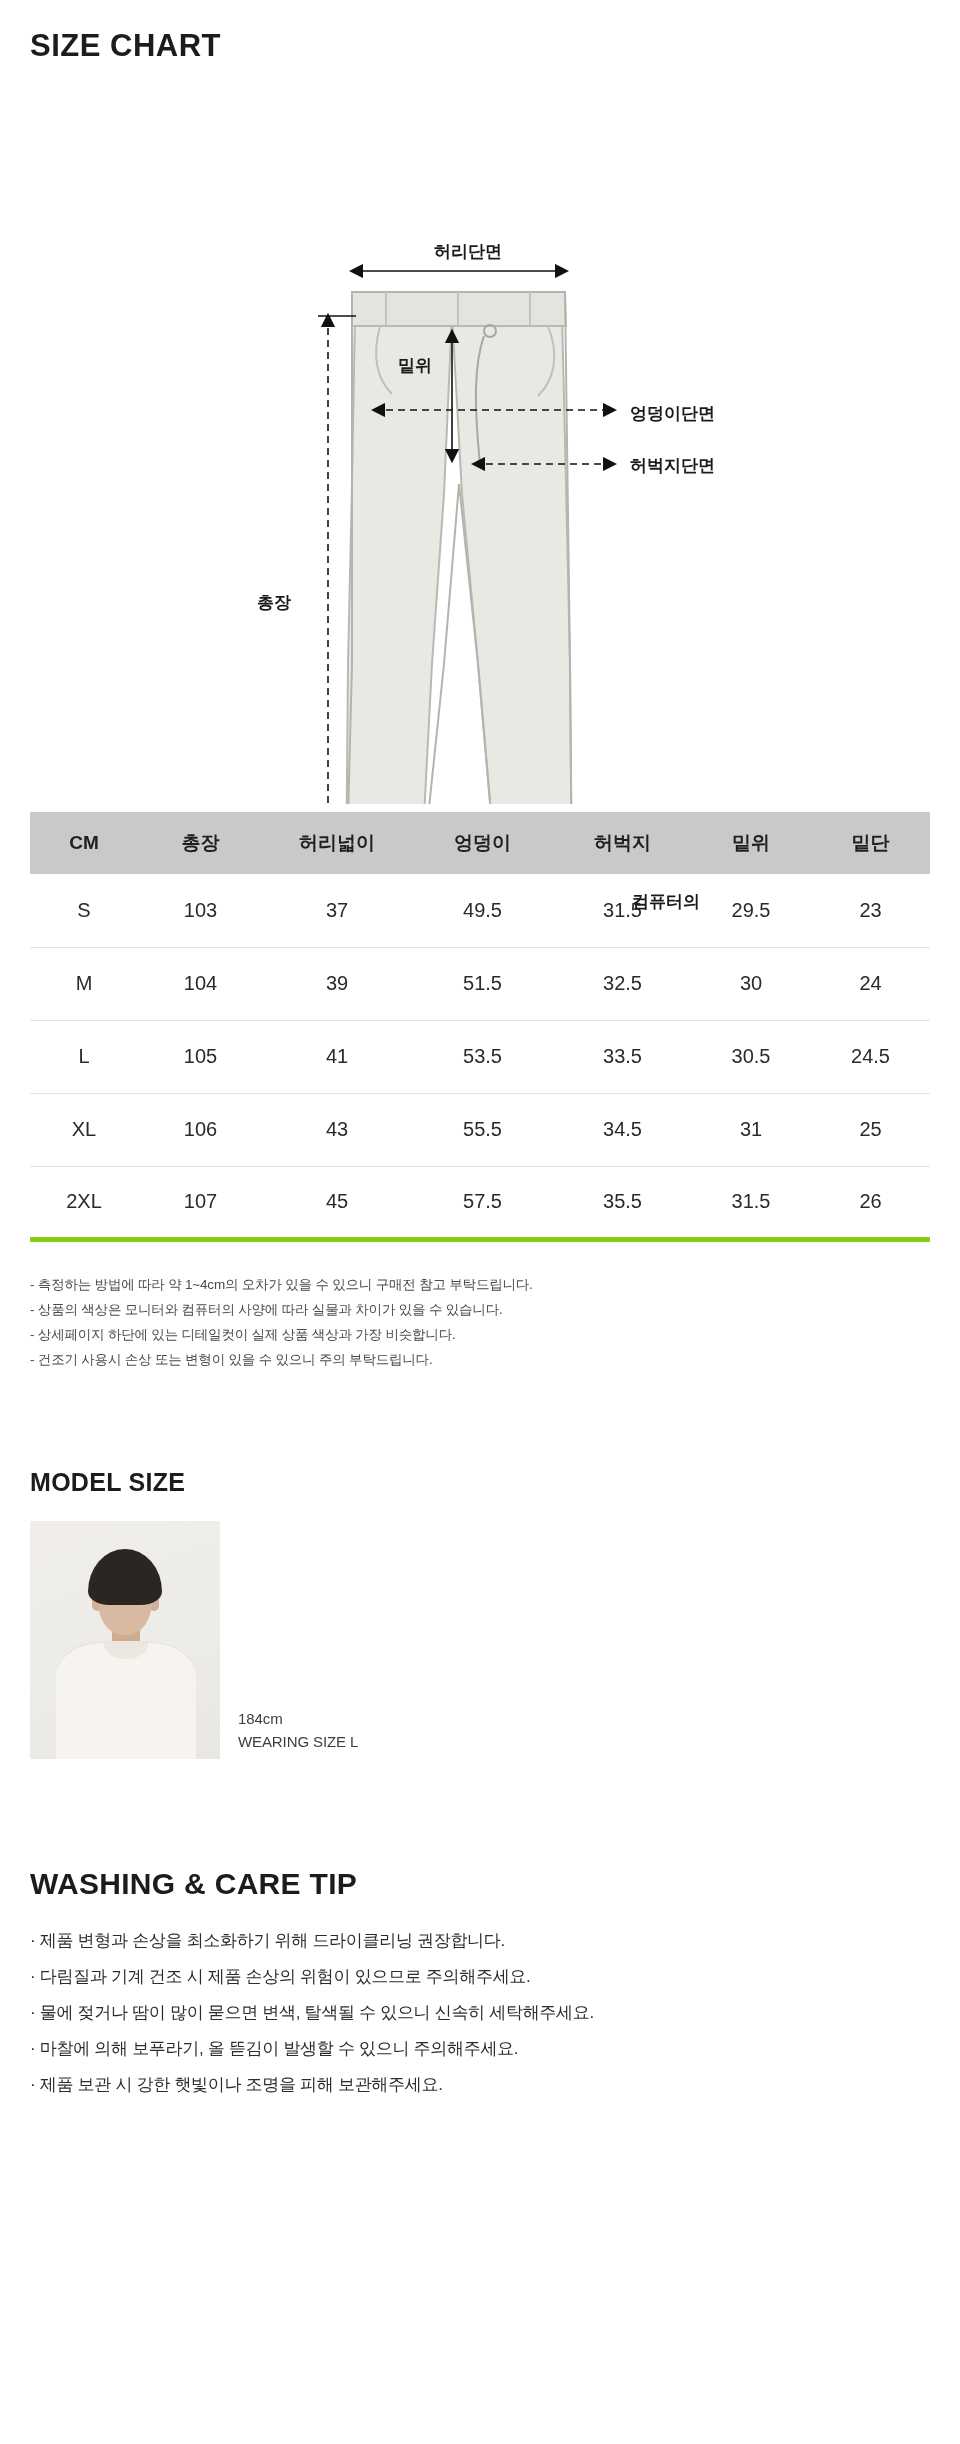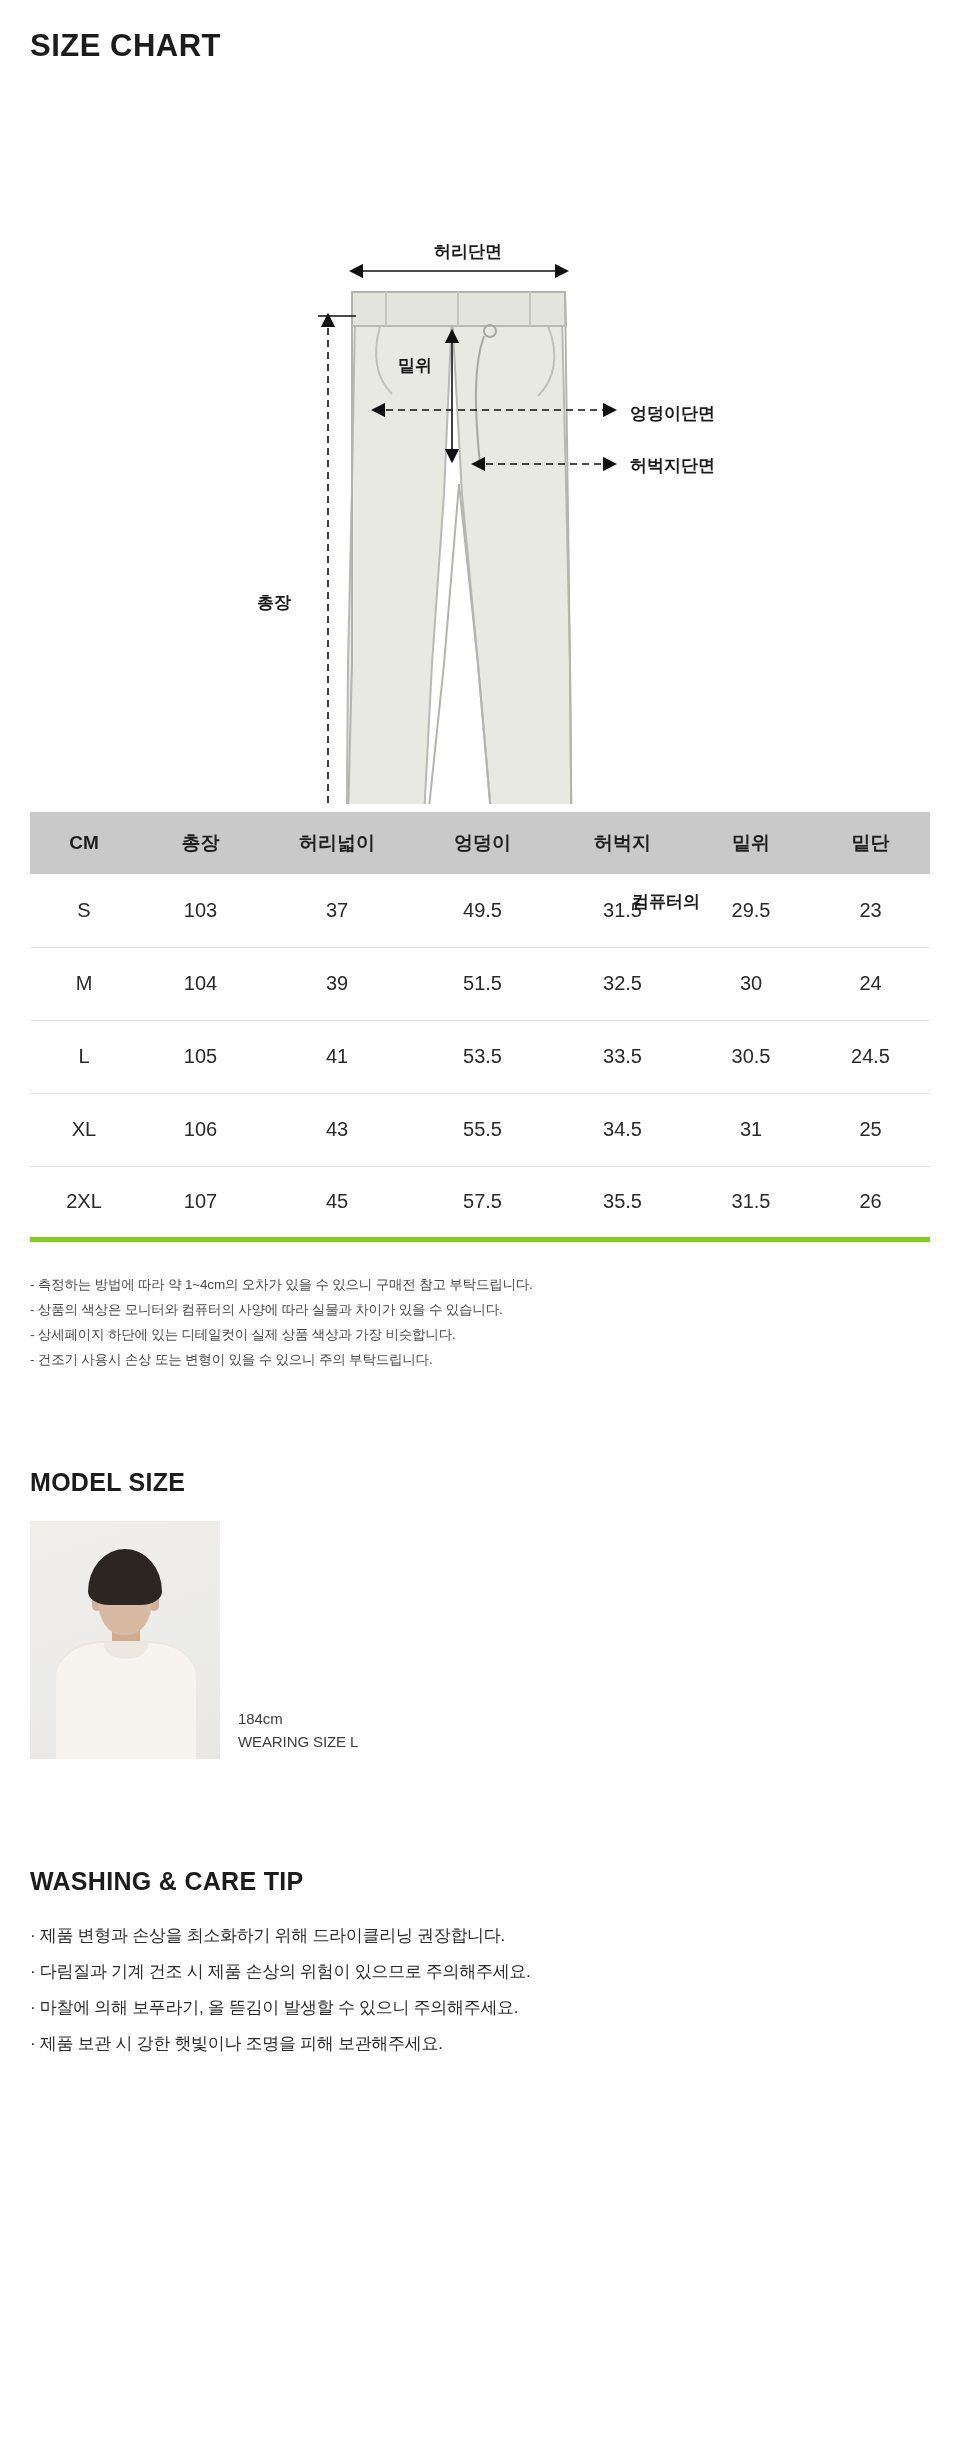--- a/index.html
+++ b/index.html
@@ -182,21 +182,21 @@
     padding-bottom: 6px;
     font-size: 15px;
     color: #3d3d3d;
     line-height: 23px;
     letter-spacing: -0.1px;
   }
 
   
   .wash-section { padding-top: 108px; padding-bottom: 70px; }
   .wash-title {
-    font-size: 25px;
+    font-size: 30px;
     font-weight: bold;
     color: #1c1c1c;
     padding: 0 0 0 30px;
     letter-spacing: 0.3px;
   }
   .wash-list { padding: 22px 30px 0 30px; }
   .wash-list div {
     font-size: 17px;
     color: #2b2b2b;
     line-height: 36px;
@@ -366,18 +366,19 @@
         <div>WEARING SIZE L</div>
       </div>
     </div>
   </div>
 
   <div class="wash-section">
     <div class="wash-title">WASHING &amp; CARE TIP</div>
     <div class="wash-list">
       <div>· 제품 변형과 손상을 최소화하기 위해 드라이클리닝 권장합니다.</div>
       <div>· 다림질과 기계 건조 시 제품 손상의 위험이 있으므로 주의해주세요.</div>
+      <div>· 물에 젖거나 땀이 많이 묻으면 변색, 탈색될 수 있으니 신속히 세탁해주세요.</div>
       <div>· 마찰에 의해 보푸라기, 올 뜯김이 발생할 수 있으니 주의해주세요.</div>
       <div>· 제품 보관 시 강한 햇빛이나 조명을 피해 보관해주세요.</div>
     </div>
   </div>
 
 </div>
 
 </body></html>

